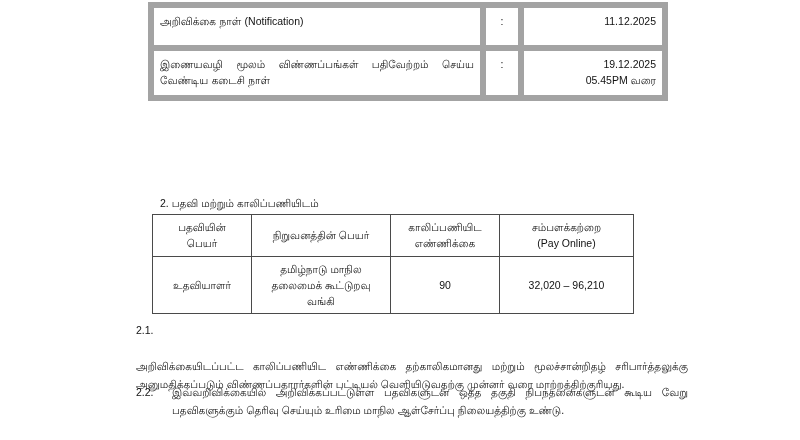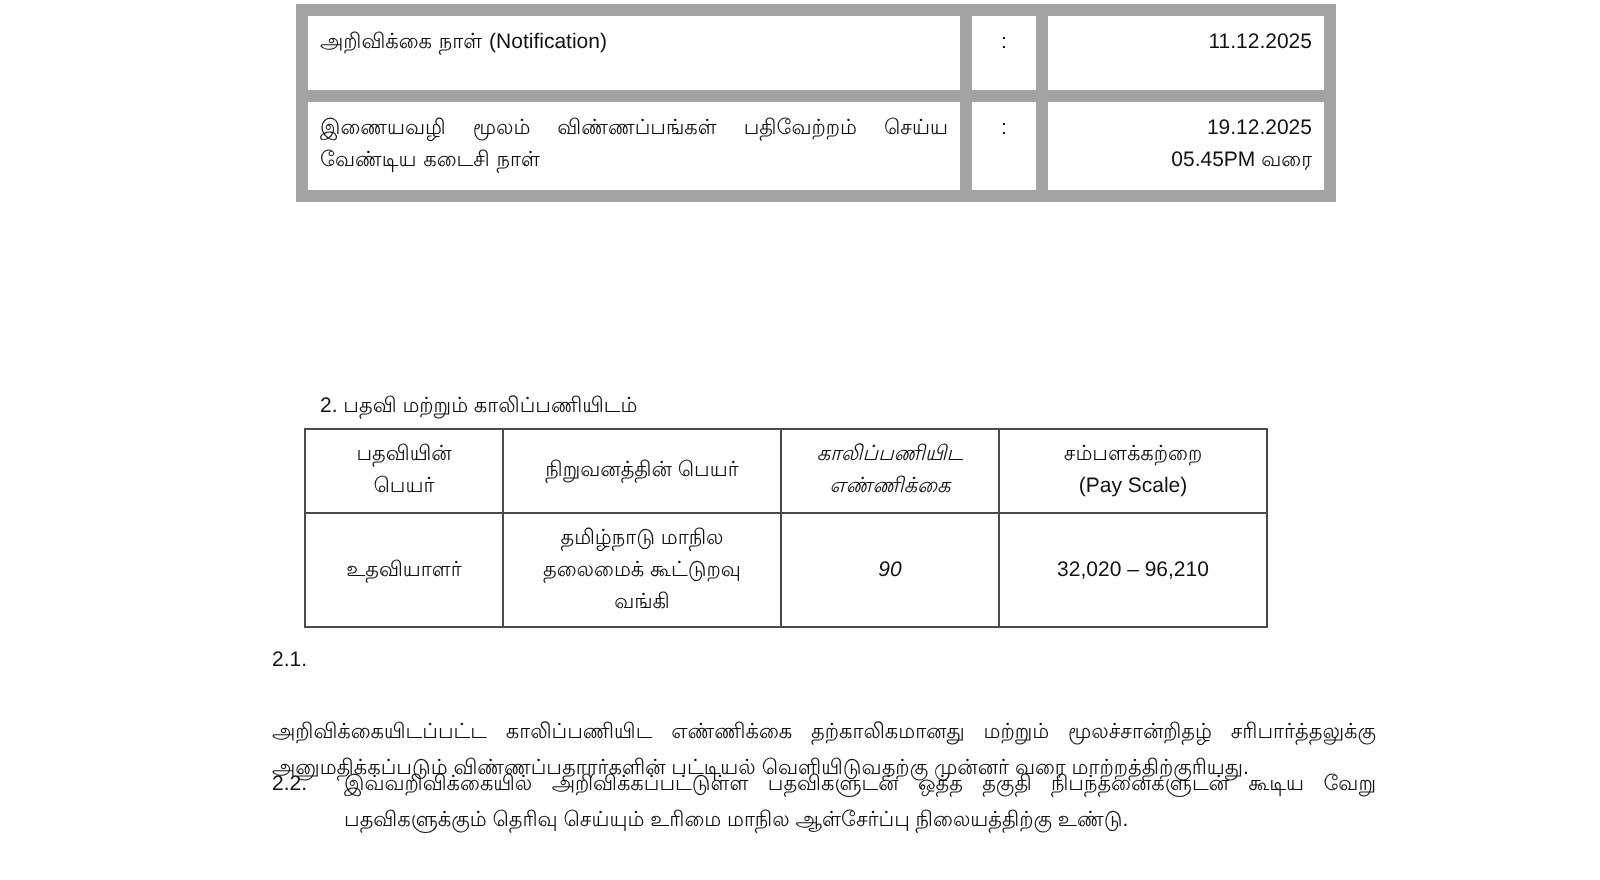--- a/index.html
+++ b/index.html
@@ -84,21 +84,21 @@
   .post-table td {
     border: 1px solid #4a4a4a;
     text-align: center;
     vertical-align: middle;
     font-size: 10.5px;
     line-height: 1.55;
     padding: 4px 4px;
   }
   .post-table .c1 { width: 90px; }
   .post-table .c2 { width: 130px; }
-  .post-table .c3 { width: 100px; font-style: italic; }
+  .post-table .c3 { width: 100px; }
   .post-table .c4 { width: 125px; }
   .post-table .head-row td { height: 30px; }
   .post-table .body-row td { height: 44px; }
   .cell-line { display: block; }
 
   
   .clause {
     position: absolute;
     left: 136px;
     width: 552px;
@@ -154,21 +154,21 @@
       </td>
       <td class="c2">
         <span class="cell-line">நிறுவனத்தின் பெயர்</span>
       </td>
       <td class="c3">
         <span class="cell-line">காலிப்பணியிட</span>
         <span class="cell-line">எண்ணிக்கை</span>
       </td>
       <td class="c4">
         <span class="cell-line">சம்பளக்கற்றை</span>
-        <span class="cell-line">(Pay Scale)</span>
+        <span class="cell-line">(Pay Online)</span>
       </td>
     </tr>
     <tr class="body-row">
       <td class="c1">
         <span class="cell-line">உதவியாளர்</span>
       </td>
       <td class="c2">
         <span class="cell-line">தமிழ்நாடு மாநில</span>
         <span class="cell-line">தலைமைக் கூட்டுறவு</span>
         <span class="cell-line">வங்கி</span>

